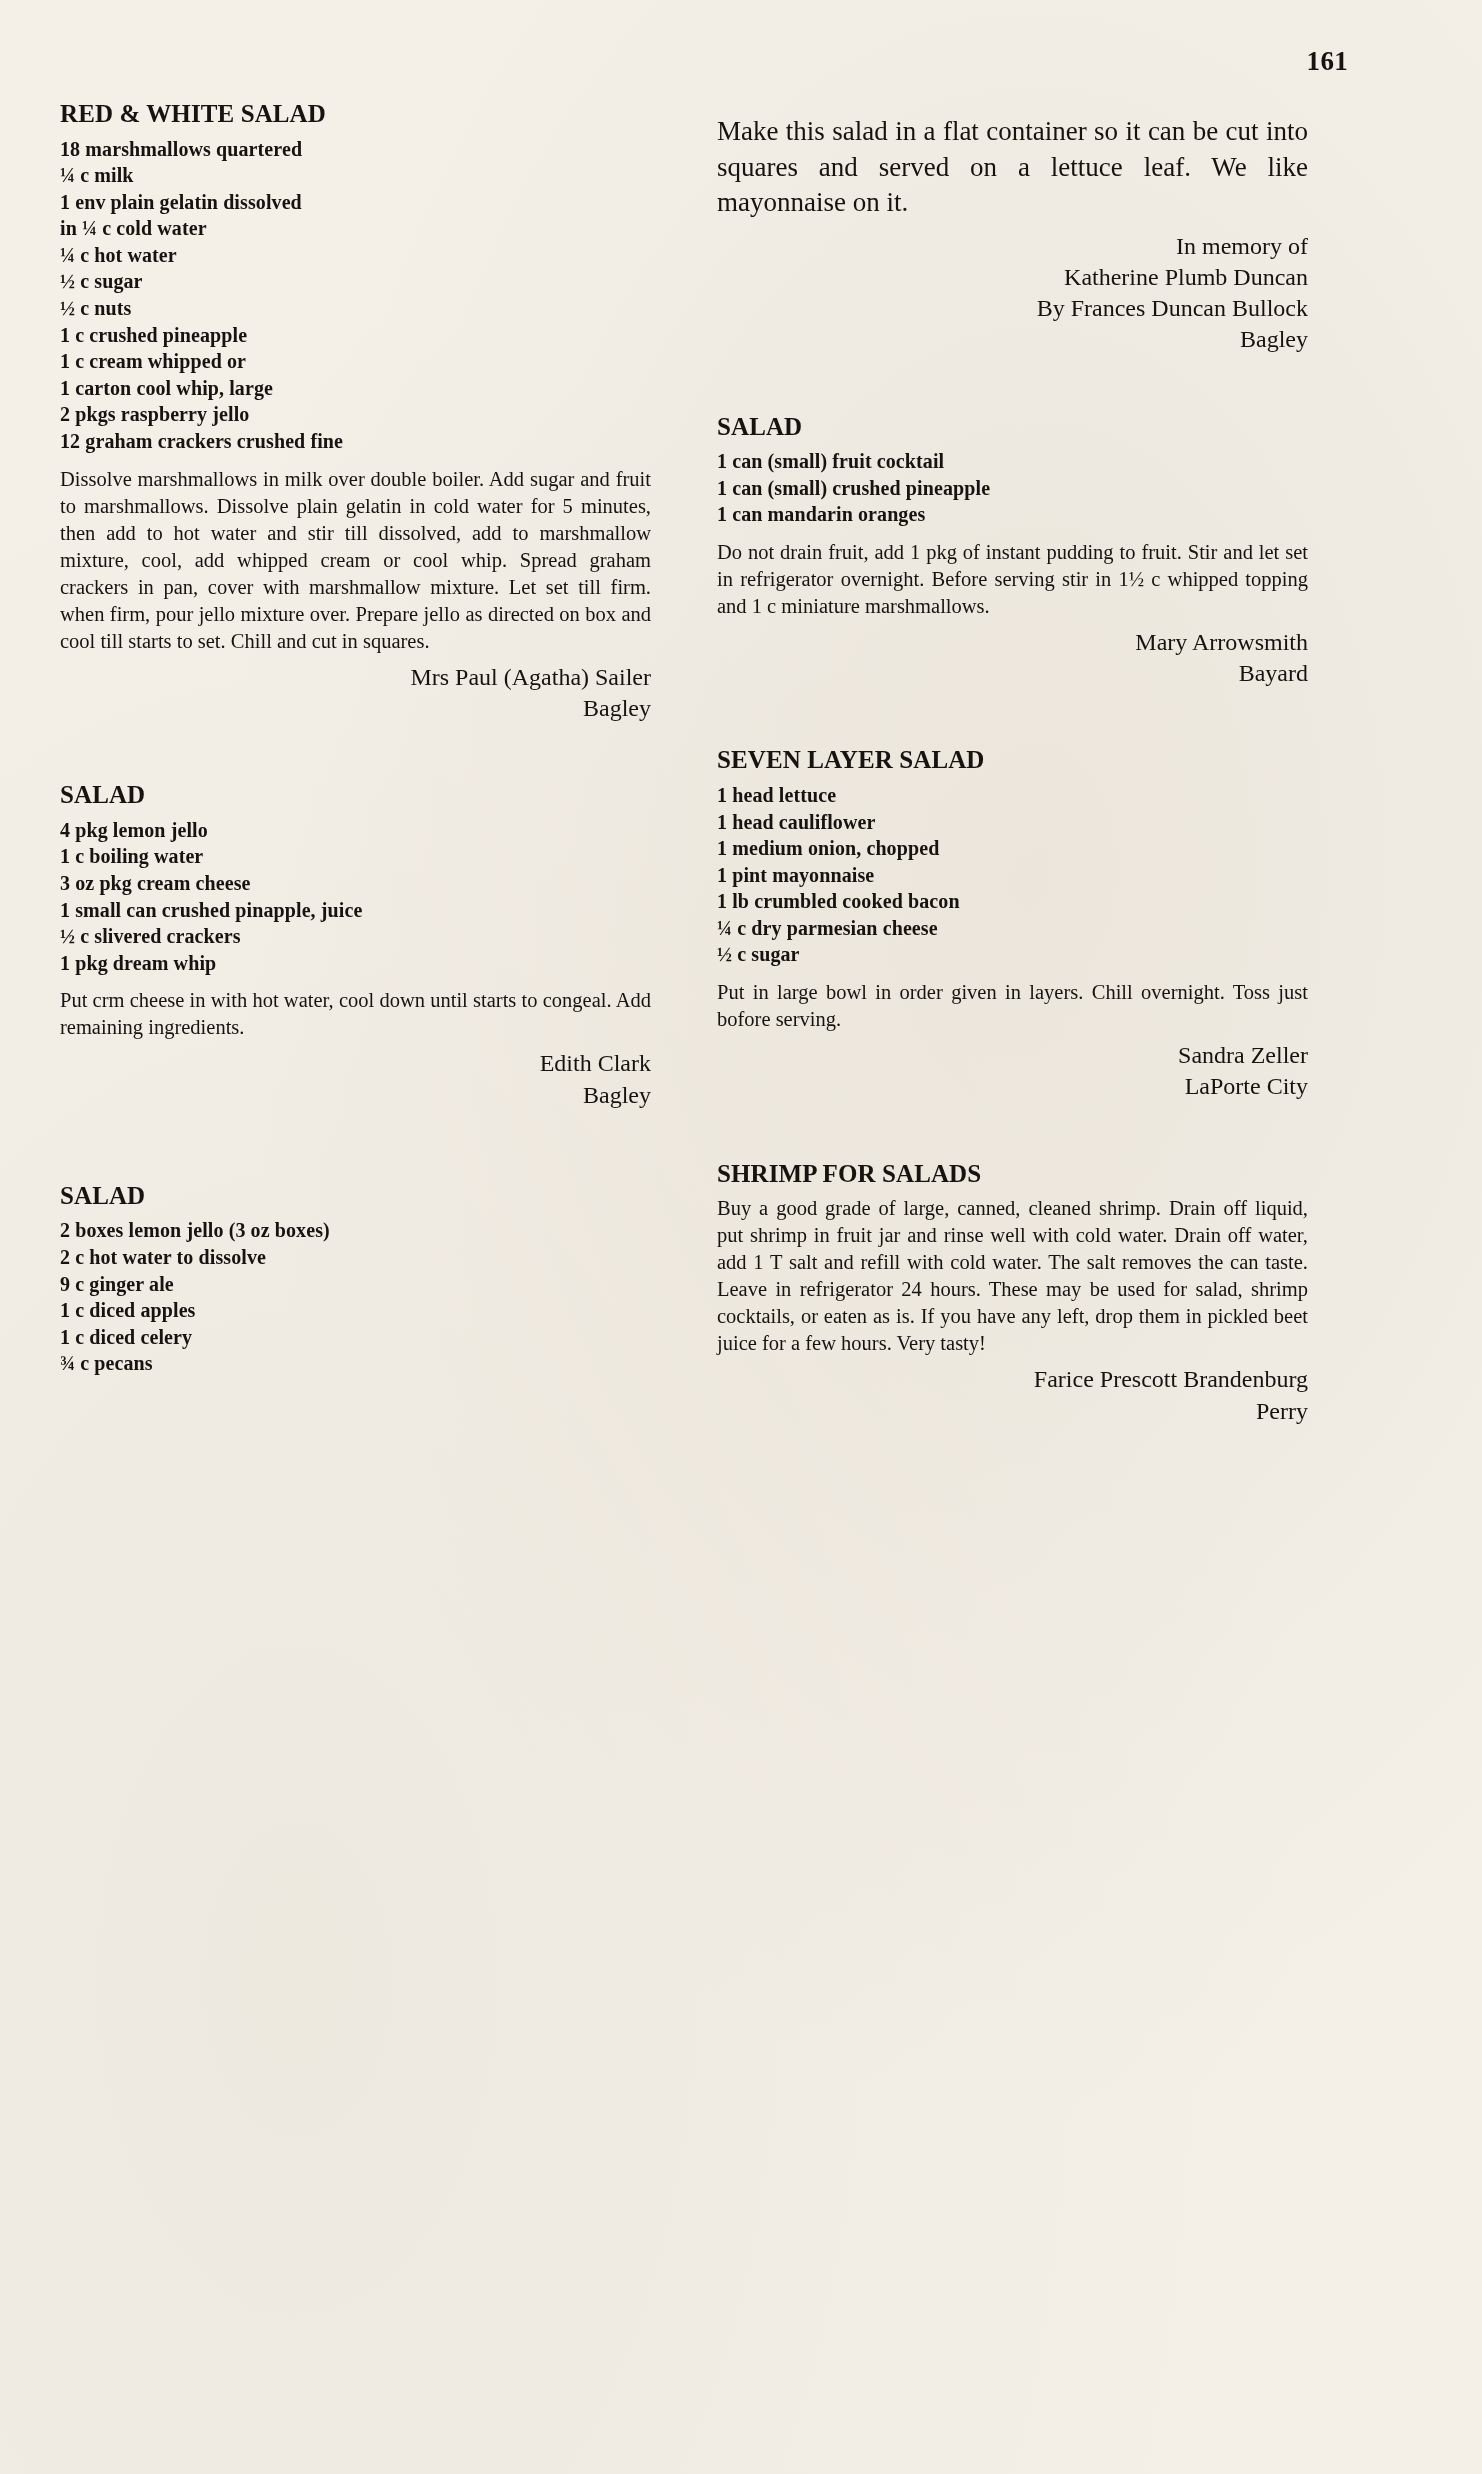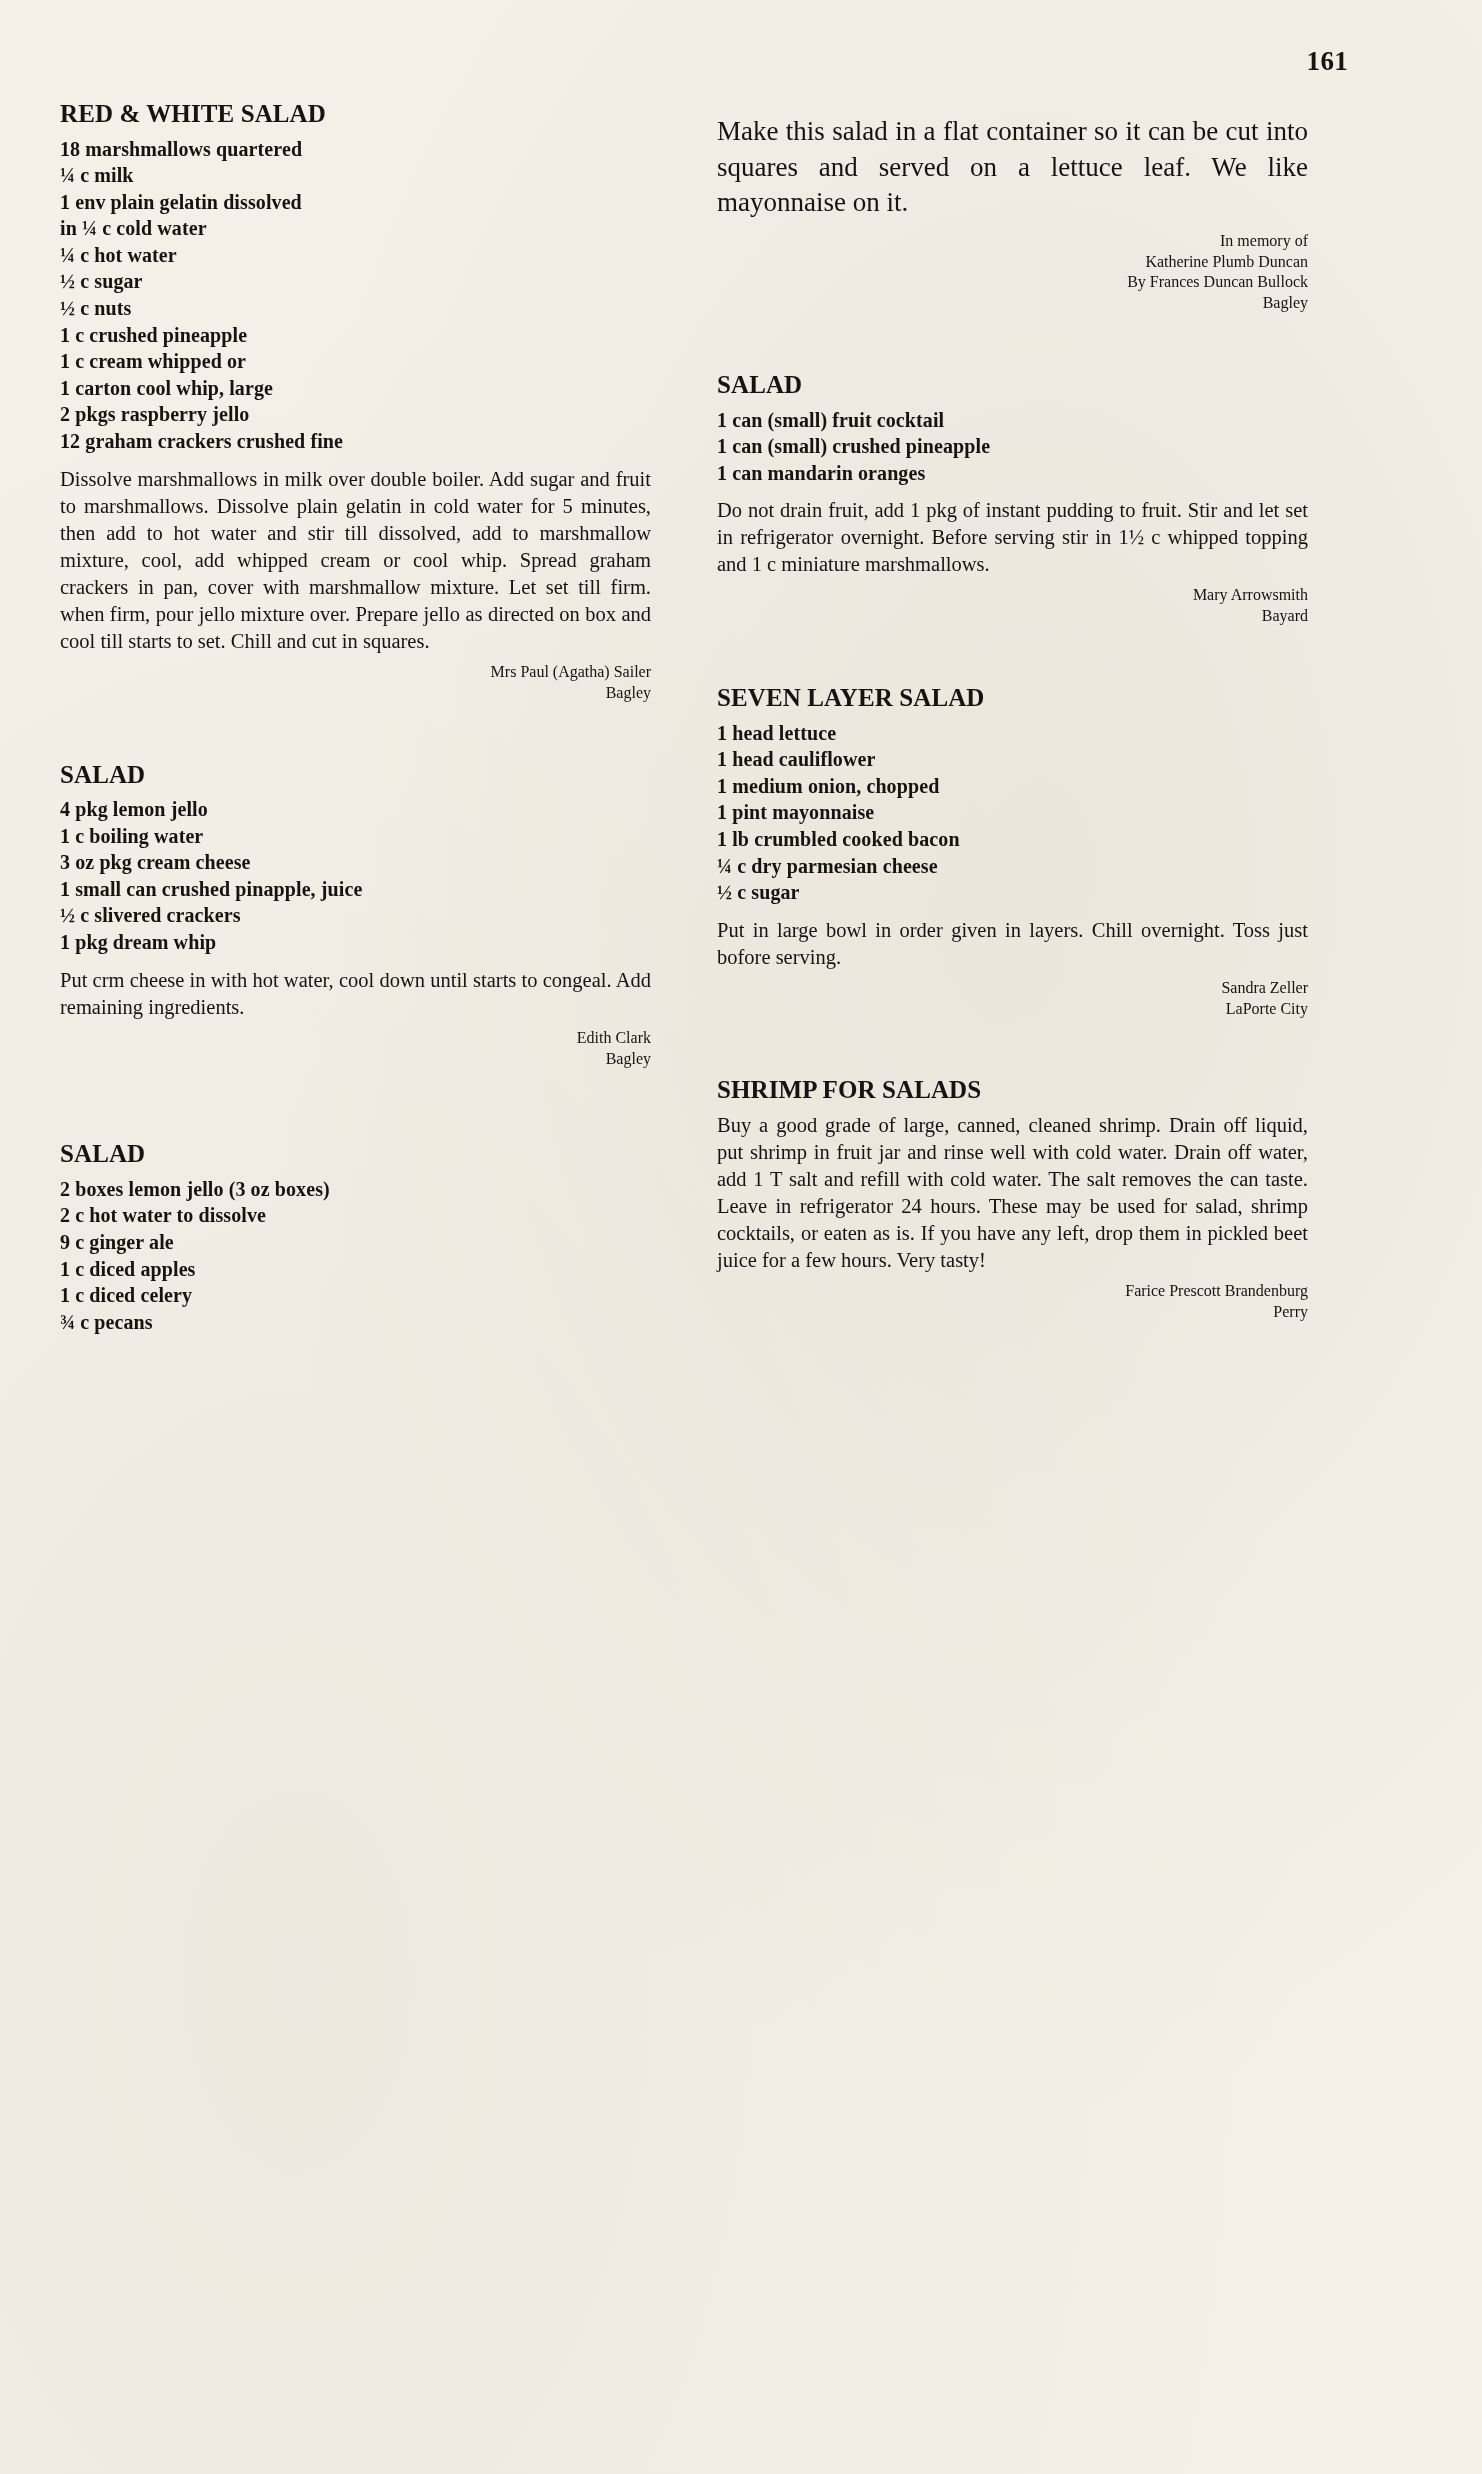--- a/index.html
+++ b/index.html
@@ -79,21 +79,21 @@
     margin: 0 0 7px 0;
   }
   .intro-para {
     font-size: 27px;
     line-height: 1.32;
     text-align: justify;
     margin: 14px 0 10px 0;
   }
   .attribution {
     text-align: right;
-    font-size: 16px;
+    font-size: 24px;
     line-height: 1.3;
     margin-top: 4px;
   }
   .attribution div {
     display: block;
   }
   .gap-md { height: 29px; }
   .gap-lg { height: 43px; }
 </style>
 </head>

